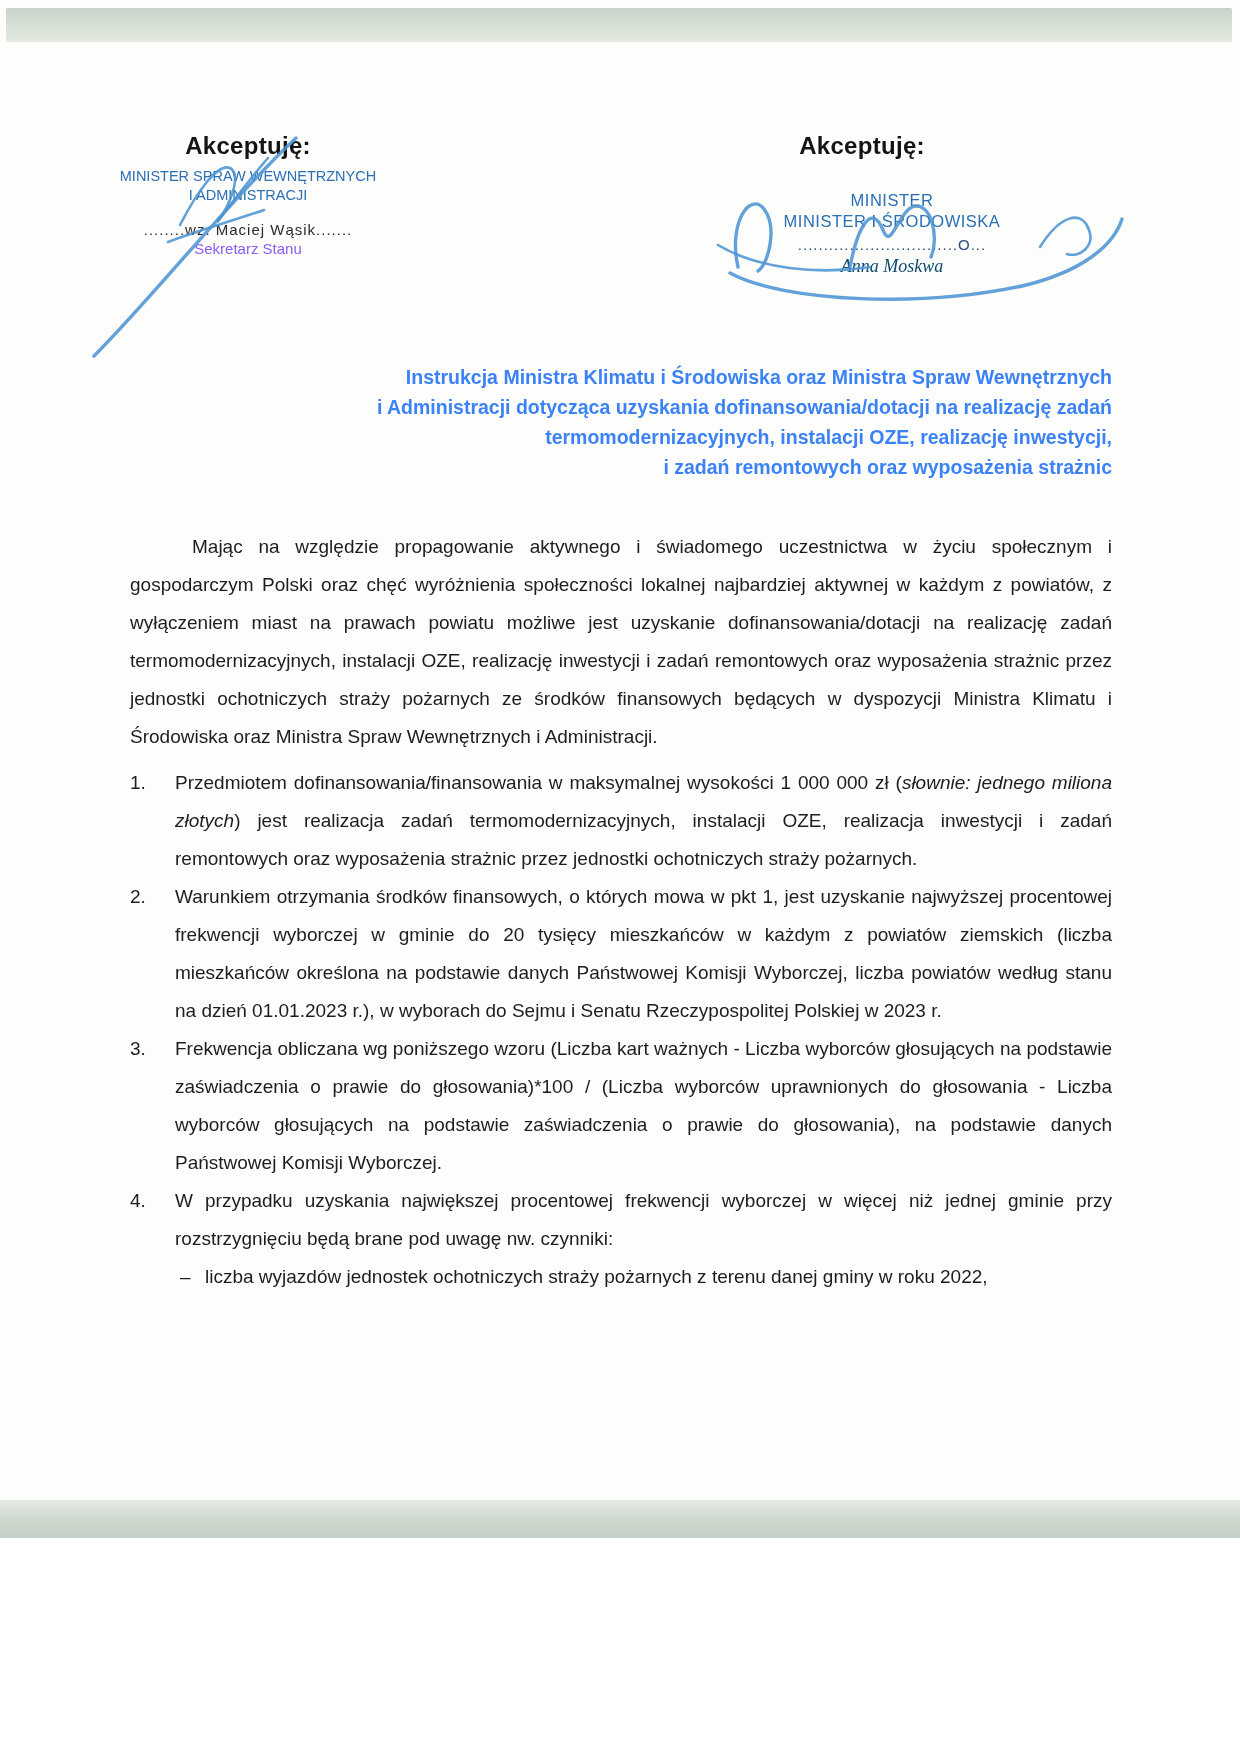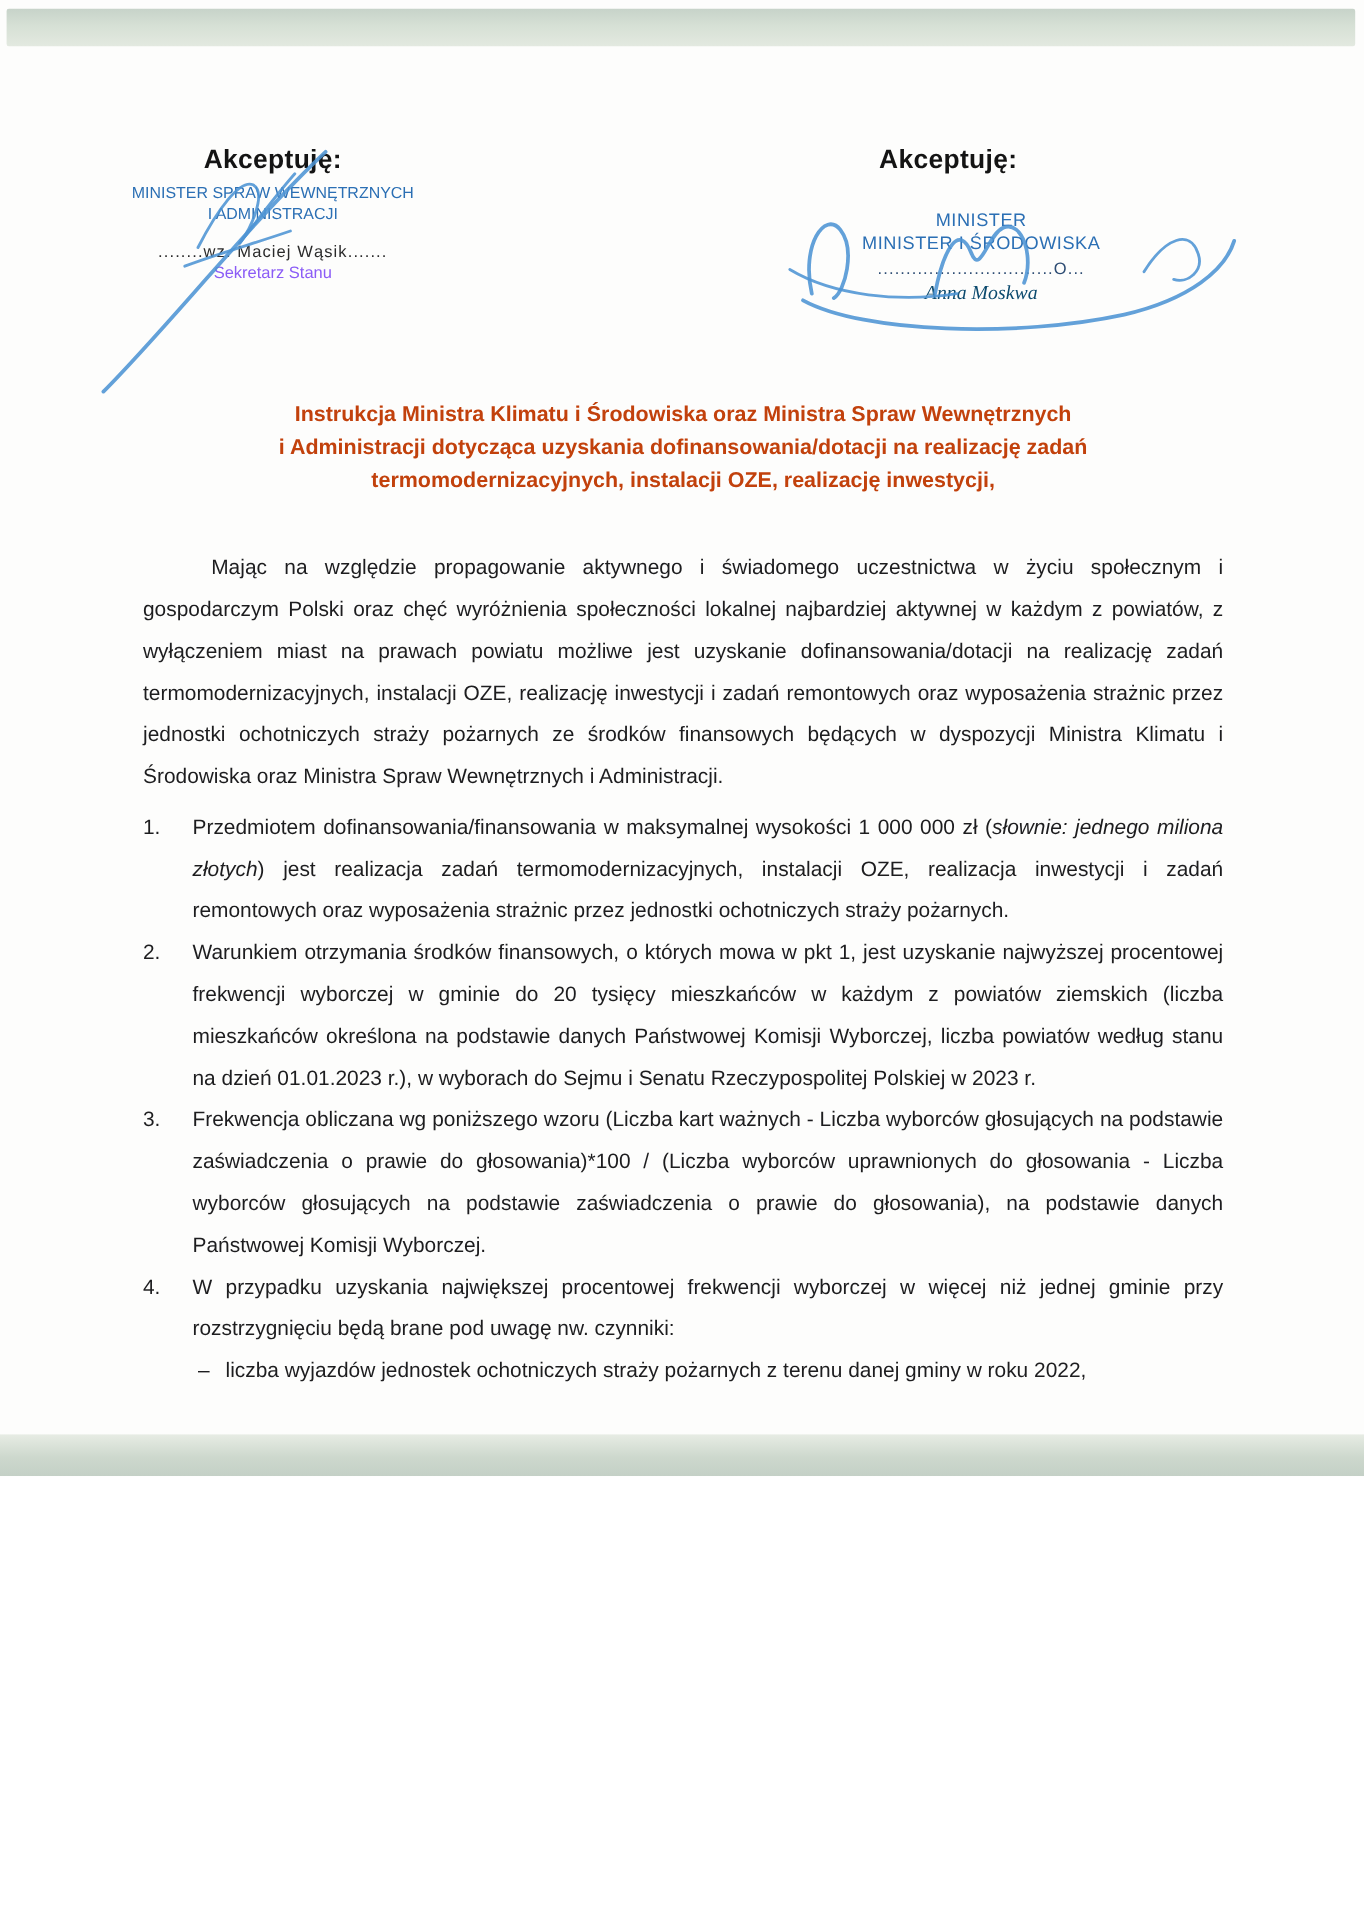--- a/index.html
+++ b/index.html
@@ -1,17 +1,17 @@
 <!DOCTYPE html>
 <html><head>
 <meta charset="utf-8">
 <style>
   html,body { margin:0; padding:0; background:#ffffff; }
   .page {
-    position:relative; width:1240px; height:1342px;
+    position:relative; width:1240px; height:1538px;
     background:#fdfdfc; overflow:hidden;
     font-family:"Liberation Sans", sans-serif; color:#1c1c1e;
   }
   .scan-bar { position:absolute; left:0; right:0; }
   .scan-bar.top {
     top:8px; height:34px; left:6px; right:8px; border-radius:2px;
     background:linear-gradient(180deg,#c7d3c9 0%,#d6e0d5 45%,#e3e9e0 100%);
   }
   .scan-bar.bottom {
     bottom:0; height:38px;
@@ -29,21 +29,21 @@
   .accept-right .sig-line { margin-top:4px; color:#2e4d74; }
   .signer-title { margin-top:2px; font-size:15px; color:#8b5cf6; }
   .signer-name { margin-top:3px; font-size:18px; color:#0c4a6e; font-style:italic; font-family:"Liberation Serif", serif; }
 
   .sig-svg { position:absolute; pointer-events:none; }
   .sig-svg path { fill:none; stroke:#4d94d4; stroke-width:2.6; stroke-linecap:round; opacity:.88; }
   .sig-svg path.thick { stroke-width:3.4; }
 
   
   .content { position:absolute; left:130px; top:362px; width:982px; }
-  .doc-title { margin:0; font-size:19.5px; line-height:30px; font-weight:bold; text-align:center; color:#c2410c; }
+  .doc-title { margin:0; font-size:19.5px; line-height:30px; font-weight:bold; text-align:right; color:#3b82f6; }
   .doc-title span { display:block; }
   .intro {
     margin:46px 0 8px 0; font-size:19px; line-height:38px;
     text-align:justify; text-indent:62px; color:#1d1d1f;
   }
   .list { font-size:19px; line-height:38px; color:#1d1d1f; }
   .li { display:flex; }
   .li .num { width:45px; flex-shrink:0; }
   .li .li-text { flex:1; text-align:justify; }
   .li.sub { padding-left:50px; }
@@ -89,20 +89,21 @@
     <path class="thick" d="M 150 92 C 158 50, 172 28, 183 55 C 191 76, 198 38, 212 32 C 230 25, 240 60, 231 82"></path>
     <path class="thick" d="M 30 98 C 85 128, 225 132, 322 111 C 382 97, 414 70, 422 44"></path>
     <path d="M 340 72 C 360 40, 382 34, 389 55 C 395 71, 380 83, 367 79"></path>
   </svg>
 
   <div class="content">
     <h1 class="doc-title">
       <span>Instrukcja Ministra Klimatu i Środowiska oraz Ministra Spraw Wewnętrznych</span>
       <span>i Administracji dotycząca uzyskania dofinansowania/dotacji na realizację zadań</span>
       <span>termomodernizacyjnych, instalacji OZE, realizację inwestycji,</span>
+      <span>i zadań remontowych oraz wyposażenia strażnic</span>
     </h1>
 
     <p class="intro">Mając na względzie propagowanie aktywnego i świadomego uczestnictwa w życiu społecznym i gospodarczym Polski oraz chęć wyróżnienia społeczności lokalnej najbardziej aktywnej w każdym z powiatów, z wyłączeniem miast na prawach powiatu możliwe jest uzyskanie dofinansowania/dotacji na realizację zadań termomodernizacyjnych, instalacji OZE, realizację inwestycji i zadań remontowych oraz wyposażenia strażnic przez jednostki ochotniczych straży pożarnych ze środków finansowych będących w dyspozycji Ministra Klimatu i Środowiska oraz Ministra Spraw Wewnętrznych i Administracji.</p>
 
     <div class="list">
 
       <div class="li">
         <span class="num">1.</span>
         <span class="li-text"><span>Przedmiotem dofinansowania/finansowania w maksymalnej wysokości 1 000 000 zł (</span><span class="italic">słownie: jednego miliona złotych</span><span>) jest realizacja zadań termomodernizacyjnych, instalacji OZE, realizacja inwestycji i zadań remontowych oraz wyposażenia strażnic przez jednostki ochotniczych straży pożarnych.</span></span>
       </div>

